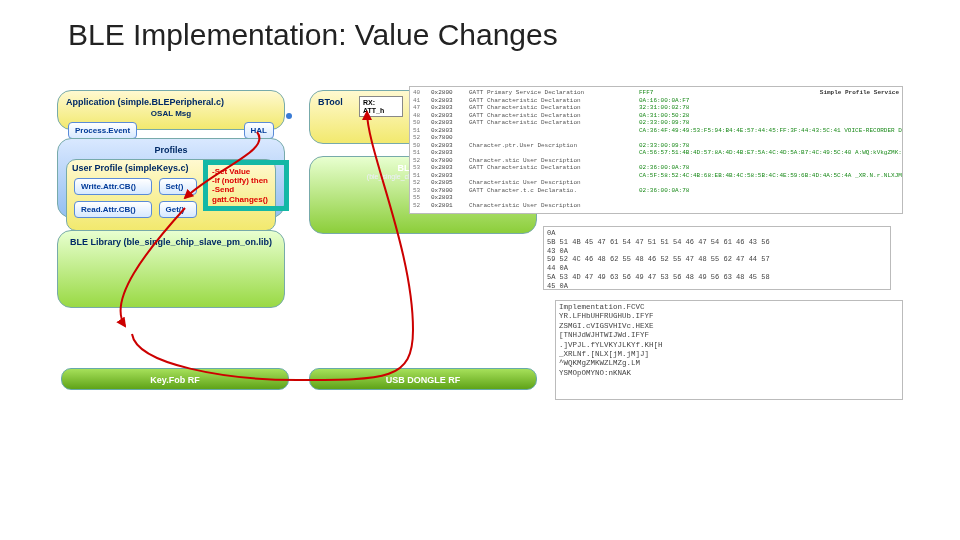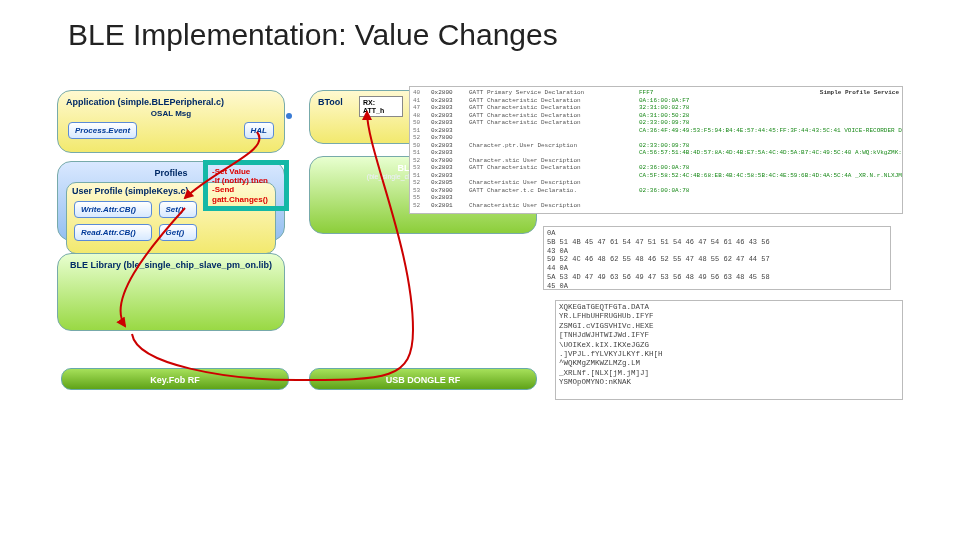--- a/index.html
+++ b/index.html
@@ -52,21 +52,20 @@
   .btn {
     display: inline-block;
     background: linear-gradient(#fff,#d7e9ff);
     border: 1px solid #5a8bd8;
     border-radius: 4px;
     font-size: 8px;
     font-weight: bold;
     color: #003a99;
     padding: 3px 6px;
     margin: 2px;
-    font-style: italic;
   }
   .btn-row { text-align:left; margin-top:2px; }
   .osal { display:block; text-align:center; font-size:8px; font-weight:bold; color:#002a66; margin:2px 0; }
 
   
   .callout {
     position:absolute;
     border: 5px solid #14b8a6;
     padding: 2px 4px;
     font-size: 8px;
@@ -128,21 +127,21 @@
 </style>
 </head>
 <body>
 
 <div class="slide-title">BLE Implementation: Value Changes</div>
 
 <div class="diagram">
 
   <div class="col left">
 
-    <div class="panel yellow" style="height:63px">
+    <div class="panel yellow" style="height:40px">
       <span class="title">Application (simple.BLEPeripheral.c)</span>
       <span class="osal">OSAL Msg</span>
       <div class="btn-row">
         <span class="btn">Process.Event</span>
         <span class="btn" style="float:right">HAL</span>
       </div>
     </div>
 
     <div class="panel blue" style="height:80px">
       <div style="text-align:center" class="title">Profiles</div>
@@ -221,28 +220,27 @@
         <div class="row">43 0A</div>
         <div class="row">59 52 4C 46 48 62 55 48 46 52 55 47 48 55 62 47 44 57</div>
         <div class="row">44 0A</div>
         <div class="row">5A 53 4D 47 49 63 56 49 47 53 56 48 49 56 63 48 45 58</div>
         <div class="row">45 0A</div>
       </div>
   </div>
 
   <div class="overlay" style="left:498px; top:210px; width:348px; height:100px; font-size:7.5px">
     <div id="blob-rows">
-        <div class="row">XQKEGaTGEQTFGTa.DATA</div>
+        <div class="row">Implementation.FCVC</div>
         <div class="row">YR.LFHbUHFRUGHUb.IFYF</div>
         <div class="row">ZSMGI.cVIGSVHIVc.HEXE</div>
         <div class="row">[TNHJdWJHTWIJWd.IFYF</div>
-        <div class="row">\UOIKeX.kIX.IKXeJGZG</div>
         <div class="row">.]VPJL.fYLVKYJLKYf.KH[H</div>
+        <div class="row">_XRLNf.[NLX[jM.jM]J]</div>
         <div class="row">^WQKMgZMKWZLMZg.LM</div>
-        <div class="row">_XRLNf.[NLX[jM.jM]J]</div>
         <div class="row">YSMOpOMYNO:nKNAK</div>
       </div>
   </div>
 
   <svg class="arrows">
     <defs>
       <marker id="arr" viewBox="0 0 10 10" refX="8" refY="5" markerWidth="5" markerHeight="5" orient="auto">
         <path d="M0 0 L10 5 L0 10 z" fill="#c00"></path>
       </marker>
     </defs>

